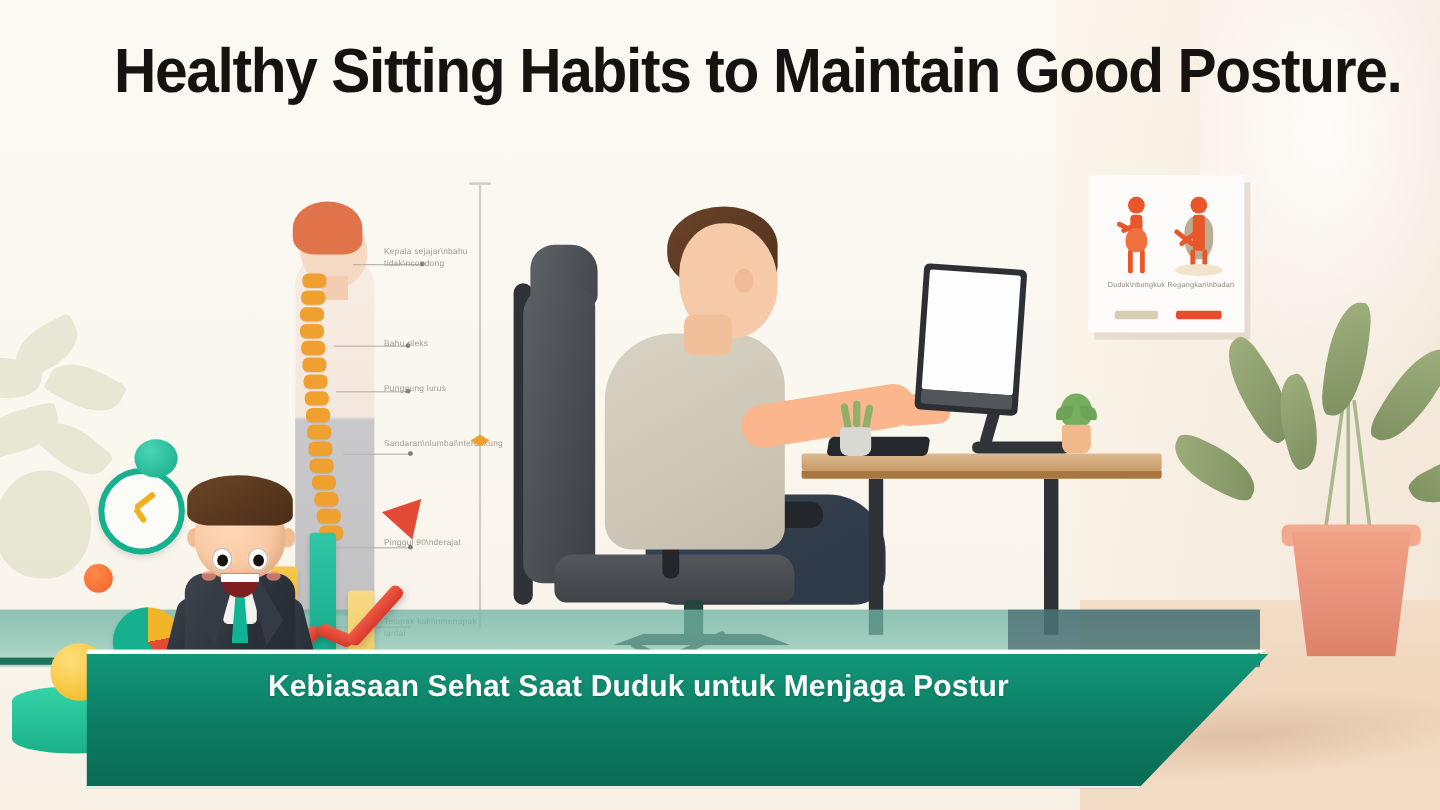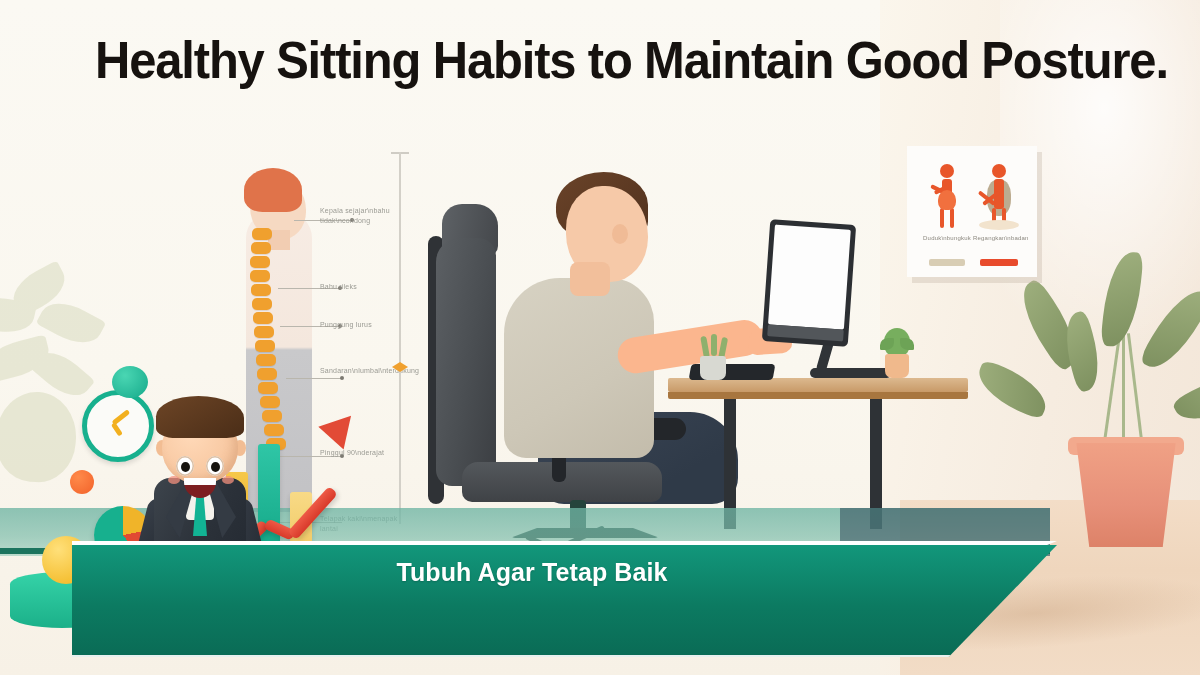--- a/index.html
+++ b/index.html
@@ -555,16 +555,16 @@
       <div class="m-mouth" style="left:22px;">
           <div class="m-teeth"></div>
         </div>
     </div>
     <div class="m-hair"></div>
   </div>
 
   <div class="banner-topline"></div>
   <div class="banner"></div>
   <div class="banner-text">
-    <div>Tubuh Agar Tetap Baik</div>
+    <div>Kebiasaan Sehat Saat Duduk untuk Menjaga Postur</div>
   </div>
 
 </div>
 
 </body></html>

